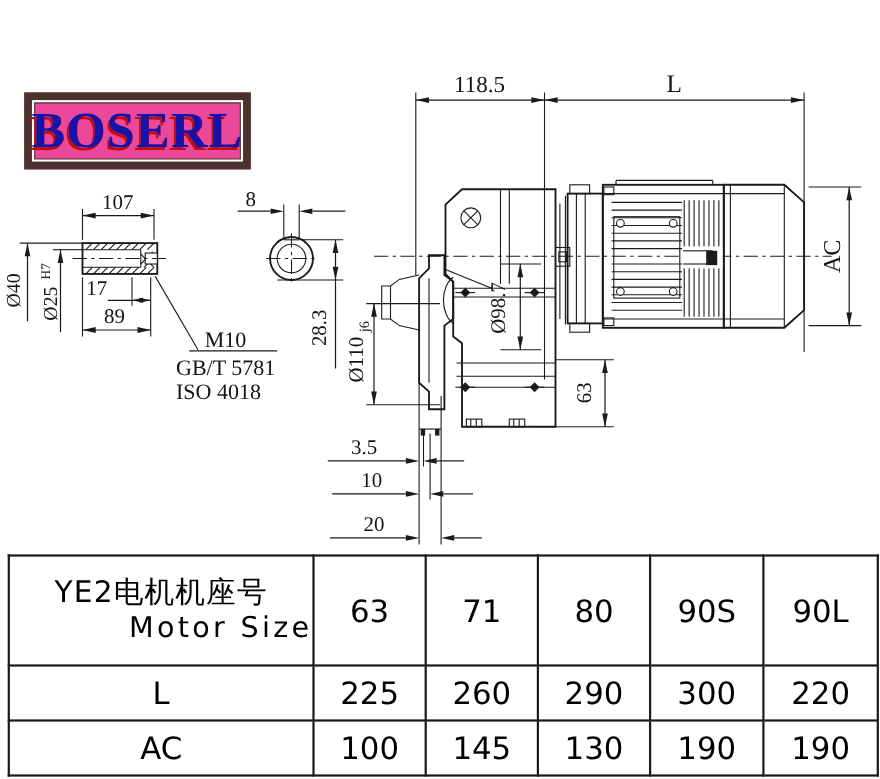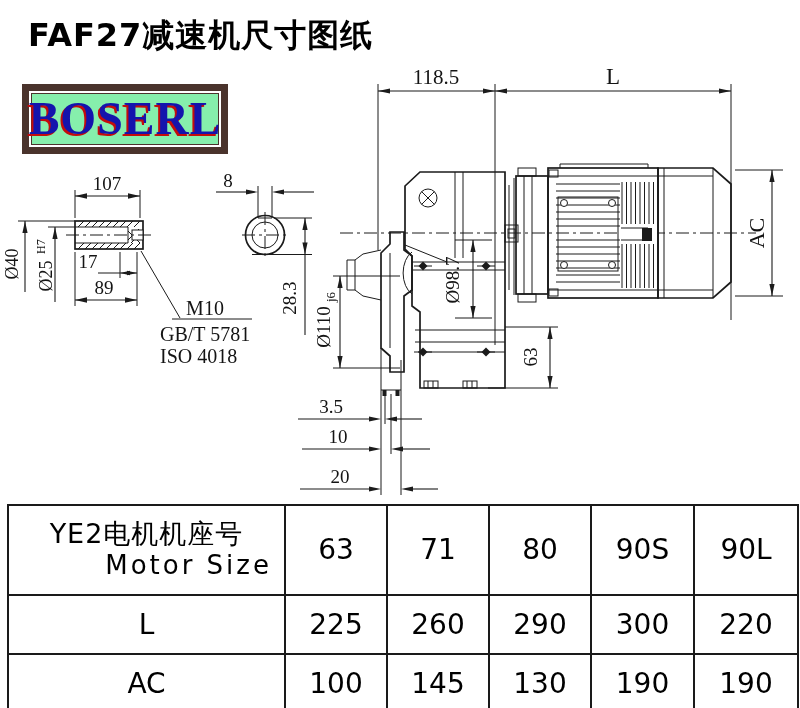--- a/index.html
+++ b/index.html
@@ -2,45 +2,44 @@
 <html><head>
 <meta charset="utf-8">
 <style>
   html,body{margin:0;padding:0;background:#fff;}
   #page{position:relative;width:800px;height:708px;background:#ffffff;overflow:hidden;
         font-family:"DejaVu Sans",sans-serif;color:#111;}
   #main-title{position:absolute;left:28px;top:14px;font-size:32px;font-weight:bold;
         letter-spacing:1px;color:#000;white-space:nowrap;}
   #logo-box{position:absolute;left:22px;top:84px;width:192px;height:56px;
         border:7px solid #4a332c;box-shadow:inset 0 0 0 2px #fff,inset 0 0 0 3px #4a332c;
-        display:flex;align-items:center;justify-content:center;background:#86efac;}
+        display:flex;align-items:center;justify-content:center;background:#ec4899;}
   #logo-text{font-family:"Liberation Serif",serif;font-weight:bold;font-size:46px;
         color:#1414ad;text-shadow:-2px 2px 0 #c40c0c;letter-spacing:1px;line-height:1;}
   svg{position:absolute;left:0;top:0;}
   .obj{stroke:#1b1b1b;stroke-width:1.7;fill:none;}
   .thin{stroke:#1b1b1b;stroke-width:1;fill:none;}
   .dim{stroke:#1b1b1b;stroke-width:1.1;fill:none;}
   .cl{stroke:#1b1b1b;stroke-width:1;fill:none;stroke-dasharray:13 4 3 4;}
   .arr{fill:#1b1b1b;stroke:none;}
   .dtext{font-family:"Liberation Serif",serif;fill:#141414;}
   .solid{fill:#1b1b1b;stroke:none;}
   .wfill{fill:#ffffff;}
   #spec-table{position:absolute;left:7px;top:504px;width:790px;height:202px;
         border-collapse:collapse;table-layout:fixed;background:#fff;}
   #spec-table td{border:2px solid #1a1a1a;text-align:center;vertical-align:middle;
-        font-size:28px;color:#000;padding:12px;font-family:"DejaVu Sans",sans-serif;}
+        font-size:28px;color:#000;padding:0;font-family:"DejaVu Sans",sans-serif;}
   .hdr-cn{font-size:27px;letter-spacing:1px;line-height:1.2;}
   .hdr-en{font-size:26px;letter-spacing:3px;line-height:1.2;text-align:right;}
 </style>
 </head>
 <body>
 
 <div id="page">
 
-  <div id="main-title">FAF27减速机尺寸图纸</div>
 
   <div id="logo-box">
     <span id="logo-text">BOSERL</span>
   </div>
 
   <svg width="800" height="505" viewBox="0 0 800 505">
 
     <g>
       <rect class="obj" x="75" y="221" width="68" height="28"></rect>
       <line class="thin" x1="75" y1="227" x2="128" y2="227"></line>

